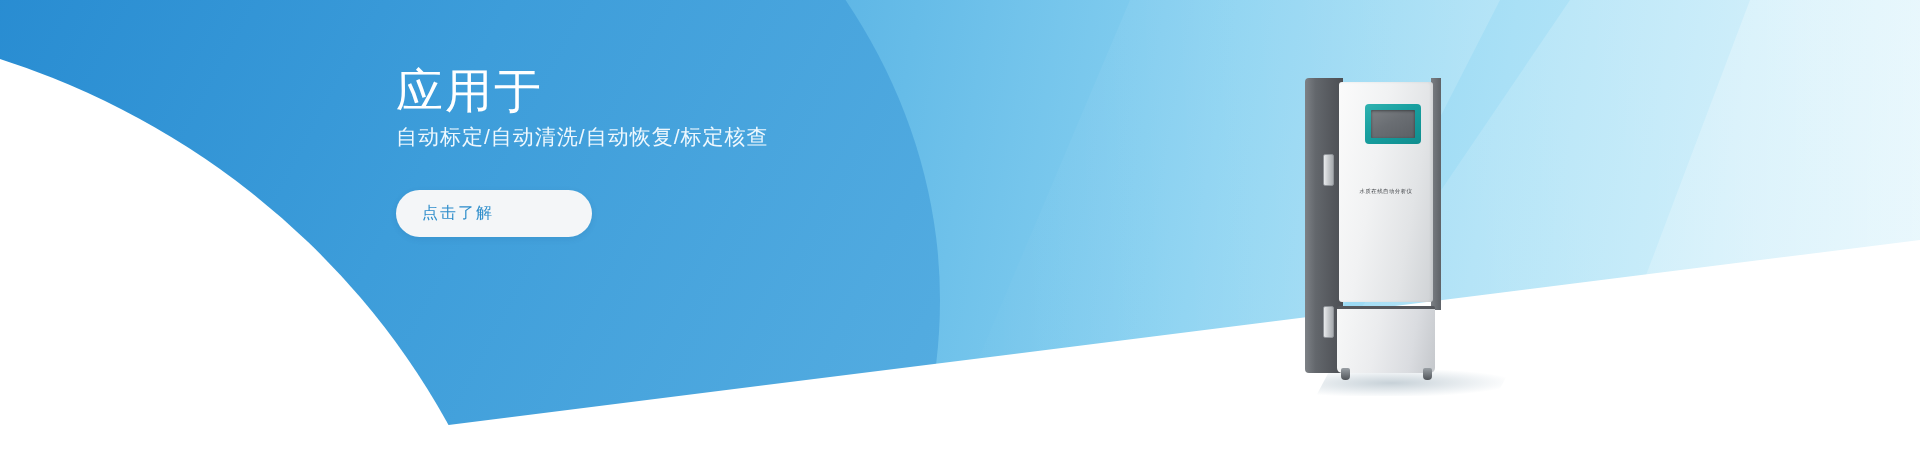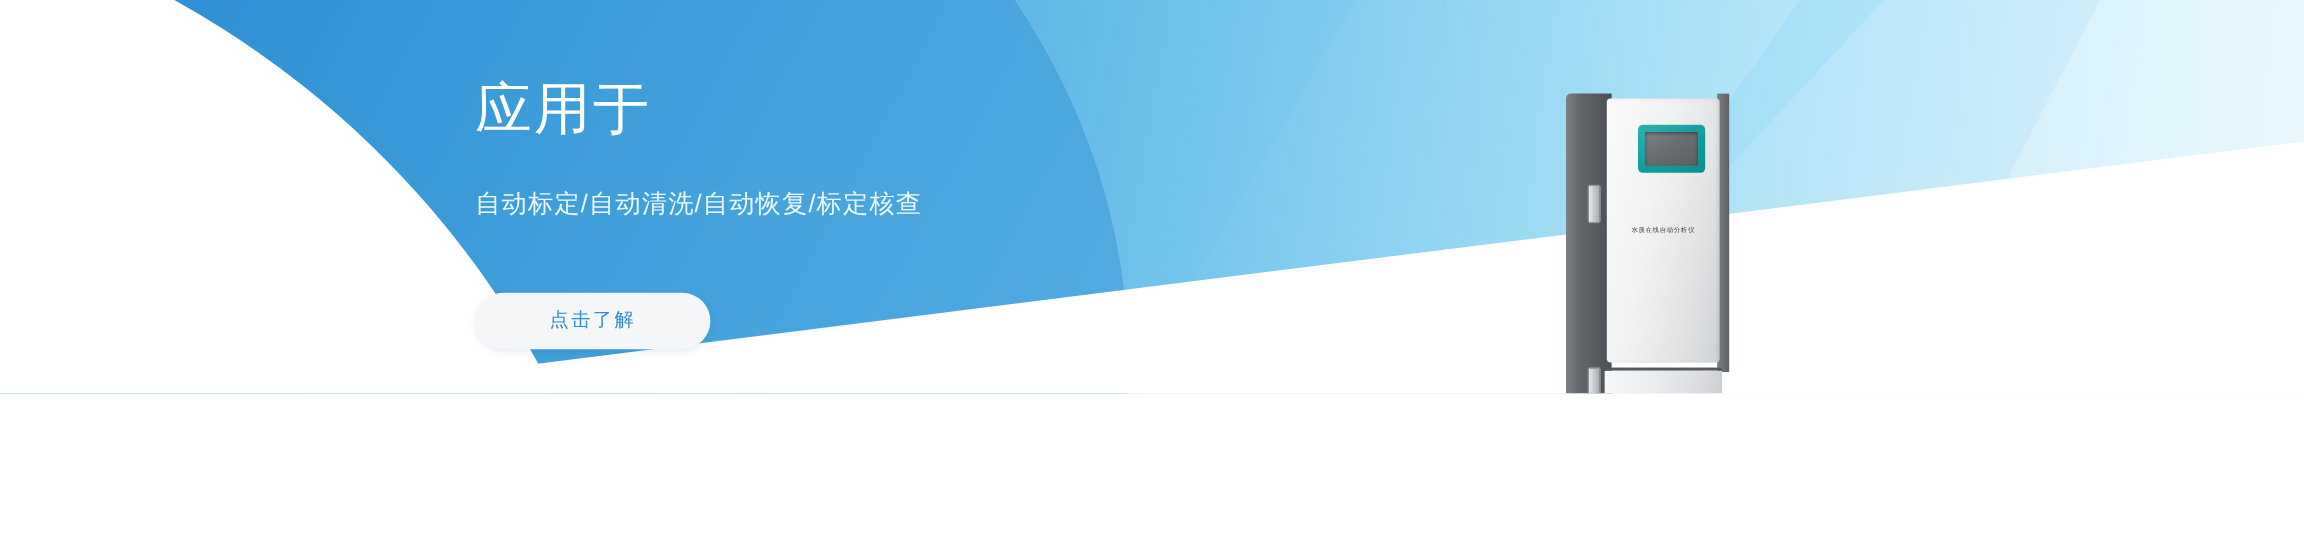--- a/index.html
+++ b/index.html
@@ -2,21 +2,21 @@
 <html lang="zh"><head>
 <meta charset="utf-8">
 <title>Banner</title>
 <style>
   html,body{margin:0;padding:0;background:#ffffff;}
   body{font-family:"Liberation Sans","DejaVu Sans",sans-serif;}
 
   #banner{
     position:relative;
     width:1920px;
-    height:328px;
+    height:450px;
     overflow:hidden;
     background:#ffffff;
   }
 
   
   .bg-base{
     position:absolute; inset:0;
     background:linear-gradient(100deg,
         #1f86cd 0%,
         #2e93d6 14%,
@@ -79,40 +79,39 @@
   .headline{
     font-size:47px;
     line-height:62px;
     font-weight:400;
     letter-spacing:2px;
     color:#ffffff;
     white-space:nowrap;
   }
   .headline .l2{display:block;}
   .subhead{
-    margin-top:34px;
     font-size:21px;
     line-height:30px;
     letter-spacing:1px;
     color:#eef8fe;
     white-space:nowrap;
   }
   .cta{
     display:inline-block;
-    margin-top:58px;
+    margin-top:38px;
     min-width:144px;
     padding:13px 26px;
     border:none;
     border-radius:26px;
     background:#f4f6f8;
     color:#2f8ecb;
     font-family:"Liberation Sans","DejaVu Sans",sans-serif;
     font-size:16px;
     letter-spacing:2px;
-    text-align:center;
+    text-align:left;
     cursor:pointer;
     box-shadow:0 2px 6px rgba(0,60,110,0.10);
   }
 
   
   .machine{
     position:absolute;
     left:1305px; top:78px;
     width:136px; height:302px;
   }

